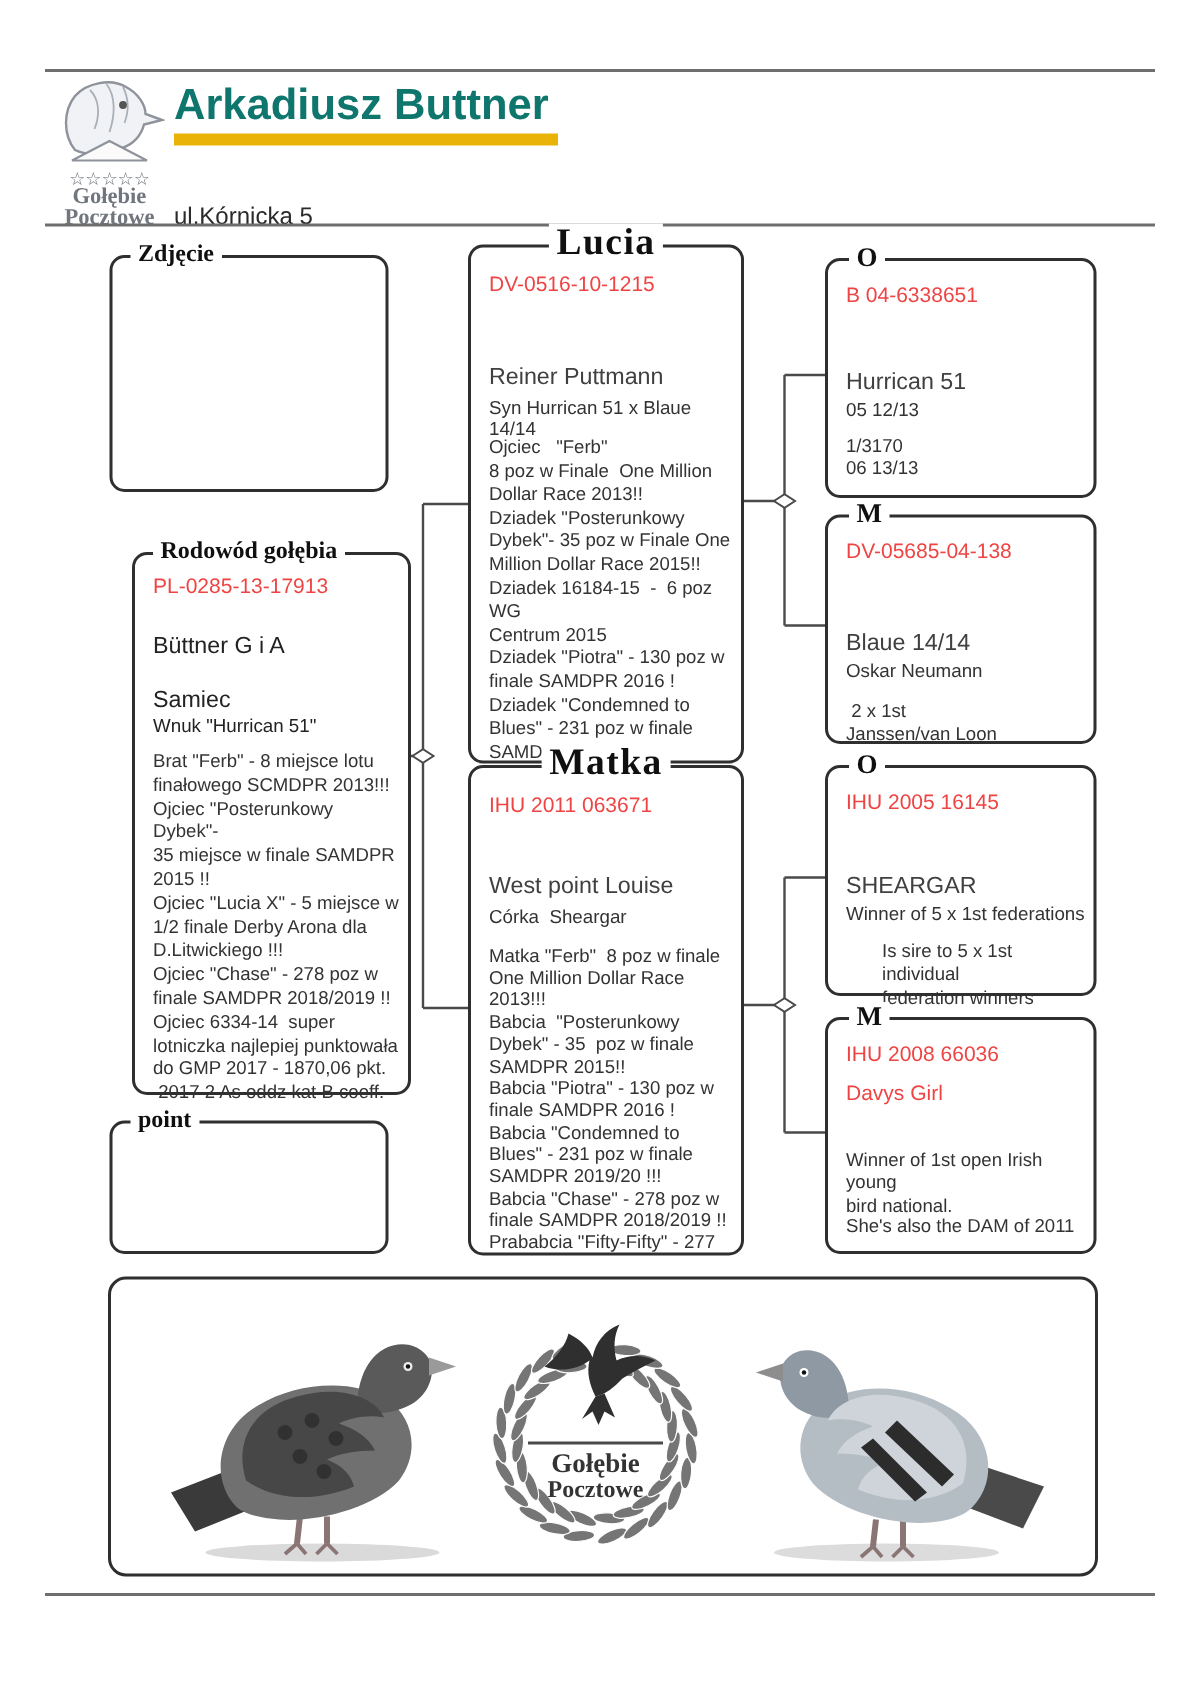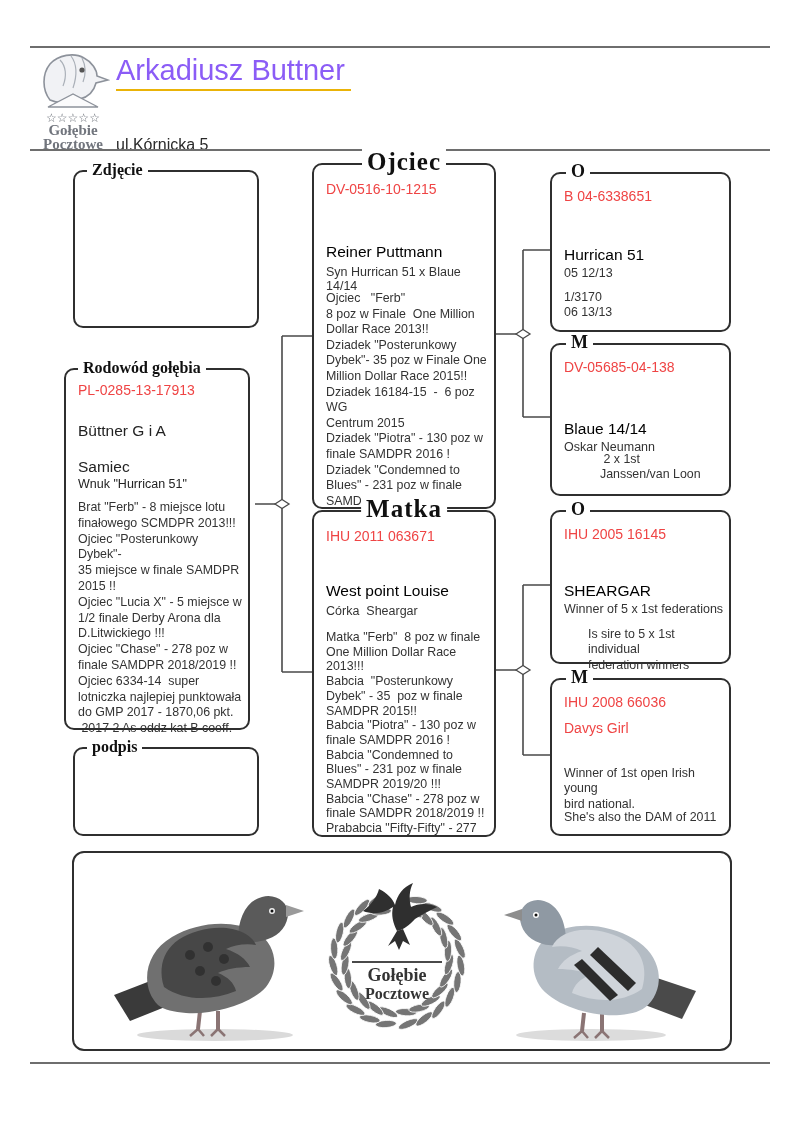--- a/index.html
+++ b/index.html
@@ -7,40 +7,40 @@
         font-family:"Liberation Sans",sans-serif;color:#222;}
   .rule{position:absolute;height:2px;background:#6e6e6e;}
   .rule-top{left:30px;top:46px;width:740px;}
   .rule-mid{left:30px;top:149px;width:740px;}
   .rule-bottom{left:30px;top:1062px;width:740px;}
 
   
   .logo{position:absolute;left:32px;top:50px;width:82px;text-align:center;}
   .logo .stars{font-size:12px;color:#6a6f77;letter-spacing:0;line-height:10px;margin-top:1px;}
   .logo .ltx{font-family:"Liberation Serif",serif;font-weight:bold;color:#71757d;font-size:15px;line-height:14px;}
-  .title{position:absolute;left:116px;top:54px;font-size:29px;font-weight:normal;color:#8b5cf6;
-         border-bottom:2px solid #eab308;padding:0 6px 2px 0;white-space:pre;}
+  .title{position:absolute;left:116px;top:54px;font-size:29px;font-weight:bold;color:#0f766e;
+         border-bottom:8px solid #eab308;padding:0 6px 2px 0;white-space:pre;}
   .addr{position:absolute;left:116px;top:97px;font-size:16px;line-height:19px;color:#2a2a2a;white-space:pre;}
 
   
   .pbox{position:absolute;border:2px solid #2f2f2f;border-radius:10px;background:#fff;}
   .legend{position:absolute;background:#fff;padding:0 5px;font-family:"Liberation Serif",serif;
           font-weight:bold;color:#101010;line-height:1;white-space:pre;}
   .legend-sm{font-size:16px;top:-10px;left:12px;}
   .legend-lg{font-size:25px;top:-16px;left:50%;transform:translateX(-50%);letter-spacing:1px;}
   .legend-om{font-size:18px;top:-12px;left:14px;}
 
   .ring,.ring2{position:absolute;left:12px;right:4px;font-size:14px;color:#ef4444;white-space:pre-wrap;}
-  .name{position:absolute;left:12px;right:4px;font-size:15.5px;color:#000000;white-space:pre-wrap;}
+  .name{position:absolute;left:12px;right:4px;font-size:15.5px;color:#404040;white-space:pre-wrap;}
   .sub{position:absolute;left:12px;right:4px;font-size:12.5px;color:#333;white-space:pre-wrap;}
   .details,.details2{position:absolute;left:12px;right:4px;font-size:12.4px;color:#333;
            line-height:15.3px;white-space:pre-wrap;}
 
   .photo-box{left:73px;top:170px;width:182px;height:154px;}
-  .subject-box{left:64px;top:368px;width:182px;height:358px;}
+  .subject-box{left:88px;top:368px;width:182px;height:358px;}
   .sign-box{left:73px;top:747px;width:182px;height:85px;}
   .father-box{left:312px;top:163px;width:180px;height:342px;}
   .mother-box{left:312px;top:510px;width:180px;height:323px;}
   .gp{width:177px;left:550px;}
   .gp1{top:172px;height:156px;}
   .gp2{top:343px;height:149px;}
   .gp3{top:510px;height:150px;}
   .gp4{top:678px;height:154px;}
 
   .subject-box .ring{top:12px;}
@@ -58,21 +58,21 @@
   .mother-box .name{top:70px;}
   .mother-box .sub{top:92px;}
   .mother-box .details{top:118px;line-height:14.7px;}
 
   .gp .ring{top:14px;}
   .gp .name{top:72px;}
   .gp .sub{top:92px;}
   .gp .details{top:116px;}
   .gp2 .name{top:75px;}
   .gp2 .sub{top:95px;}
-  .gp2 .details{top:107px;margin-left:36px;}
+  .gp2 .details{top:122px;}
   .gp3 .name{top:70px;}
   .gp3 .sub{top:90px;}
   .gp3 .details{top:115px;margin-left:24px;}
   .gp4 .ring2{top:40px;}
   .gp4 .details{top:86px;}
   .gp4 .details2{top:130px;}
 
   .connectors{position:absolute;left:0;top:0;pointer-events:none;}
 
   
@@ -151,25 +151,25 @@
 D.Litwickiego !!!
 Ojciec "Chase" - 278 poz w
 finale SAMDPR 2018/2019 !!
 Ojciec 6334-14  super
 lotniczka najlepiej punktowała
 do GMP 2017 - 1870,06 pkt.
  2017 2 As oddz kat B coeff.</div>
   </div>
 
   <div class="pbox sign-box">
-    <span class="legend legend-sm">podpis</span>
+    <span class="legend legend-sm">point</span>
   </div>
 
   <div class="pbox father-box">
-    <span class="legend legend-lg">Ojciec</span>
+    <span class="legend legend-lg">Lucia</span>
     <div class="ring">DV-0516-10-1215</div>
     <div class="name">Reiner Puttmann</div>
     <div class="sub">Syn Hurrican 51 x Blaue 14/14</div>
     <div class="details">Ojciec   "Ferb"
 8 poz w Finale  One Million
 Dollar Race 2013!!
 Dziadek "Posterunkowy
 Dybek"- 35 poz w Finale One
 Million Dollar Race 2015!!
 Dziadek 16184-15  -  6 poz

